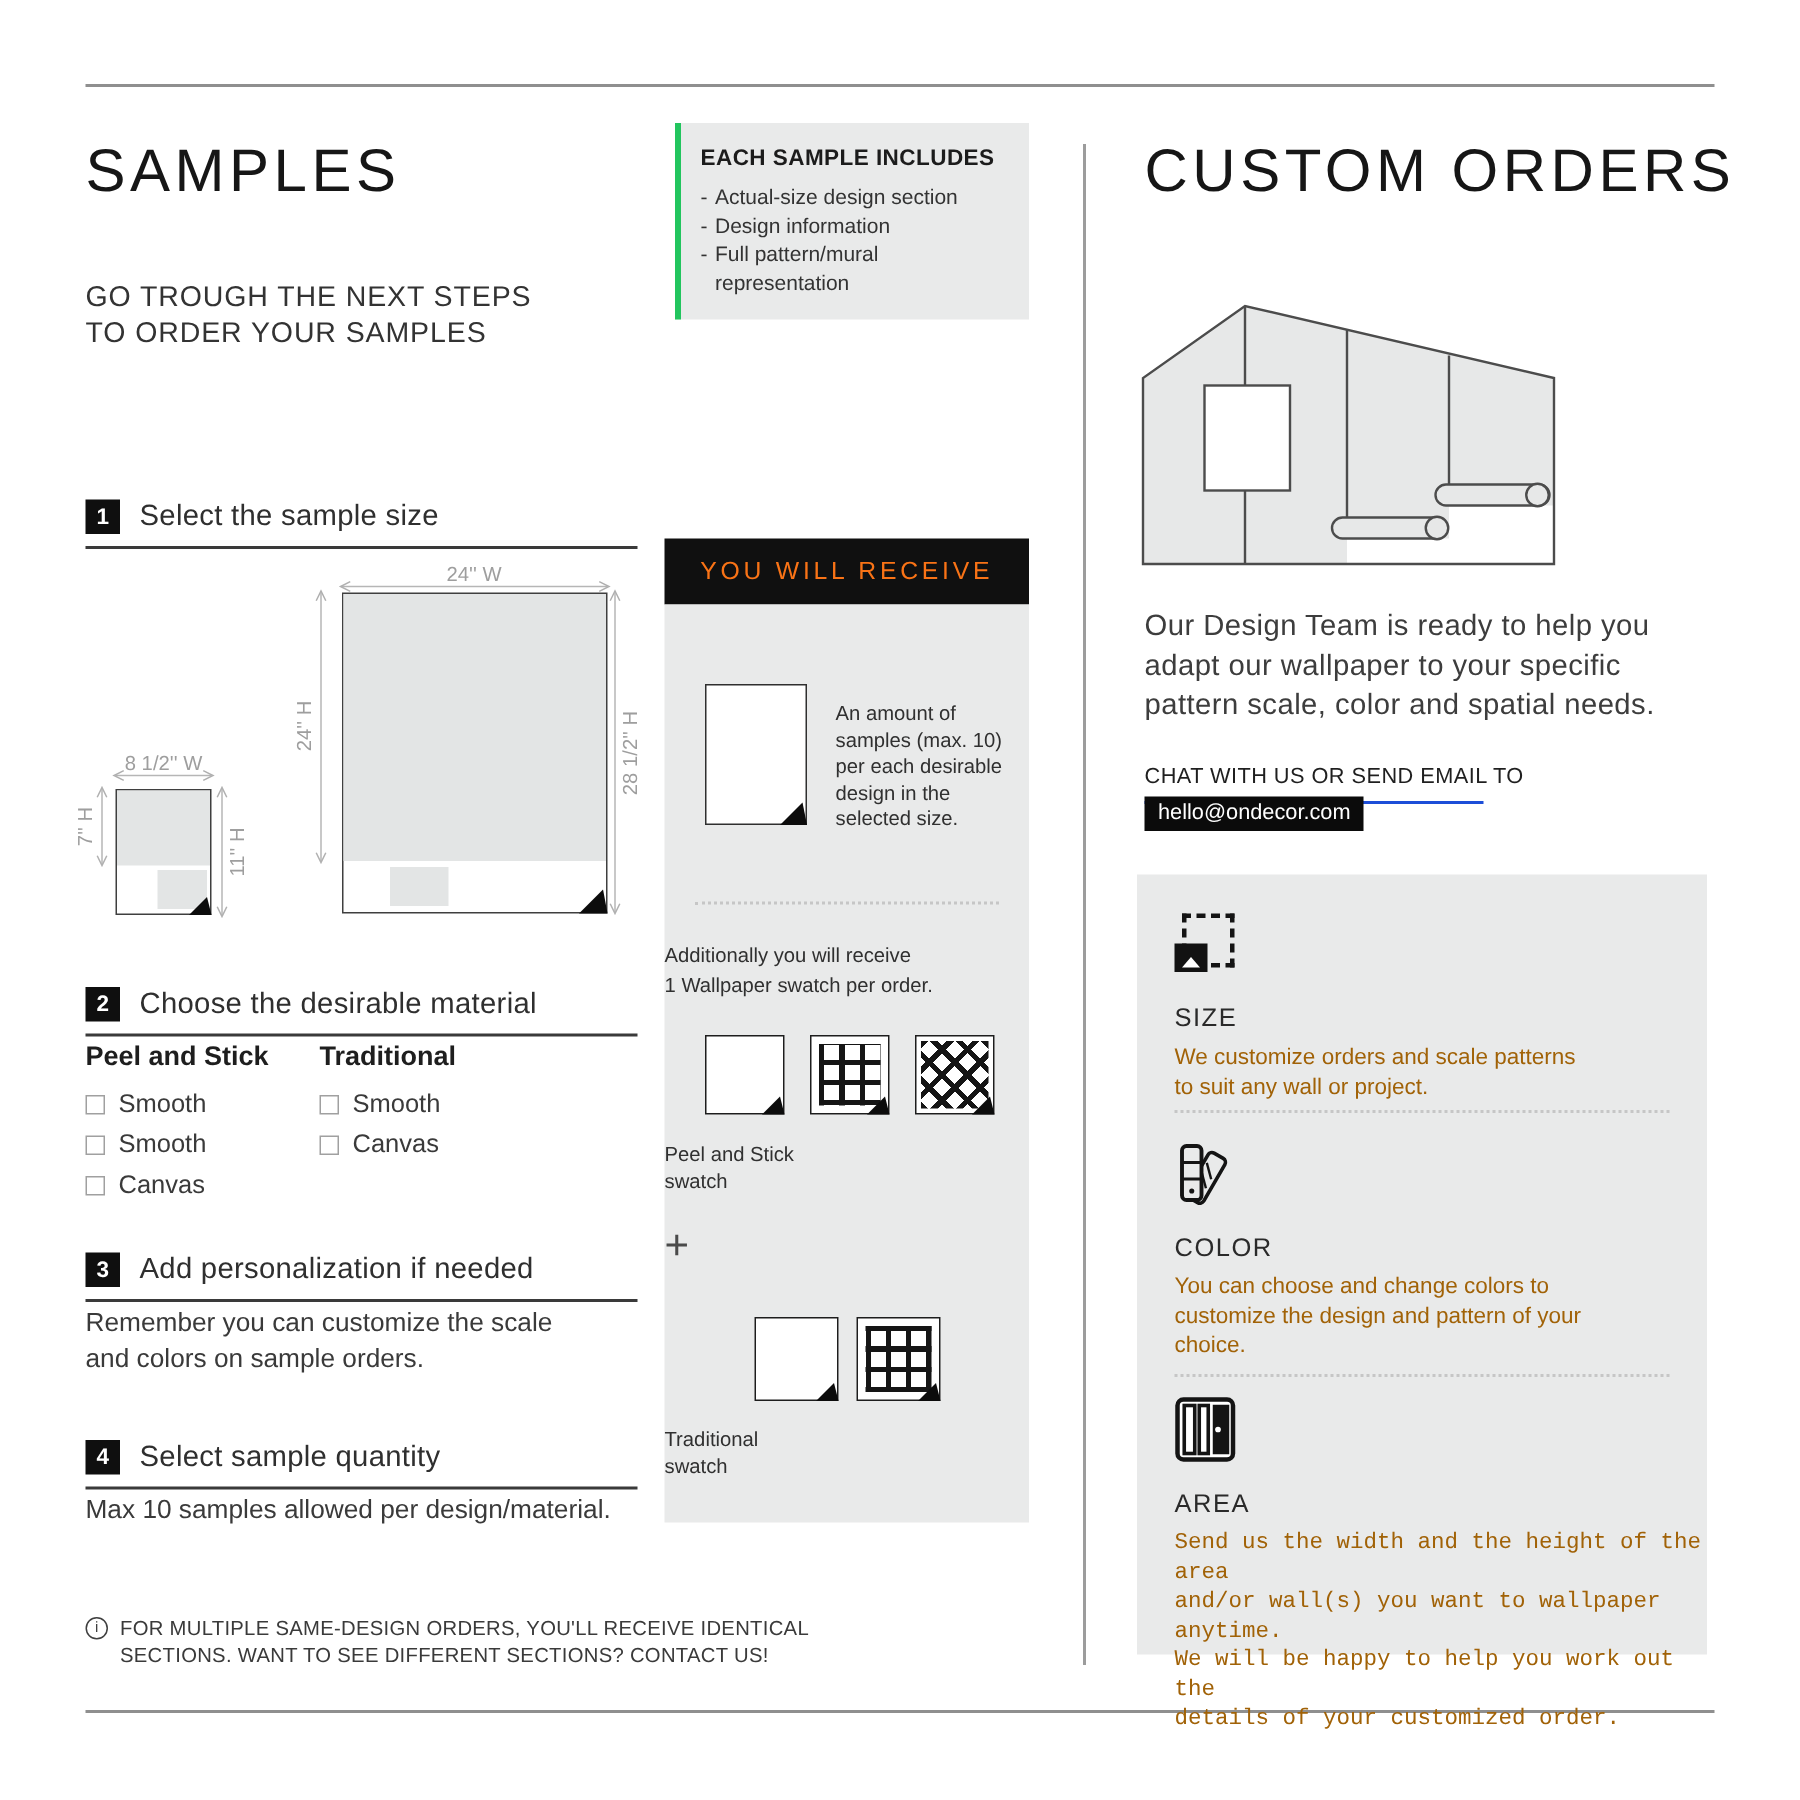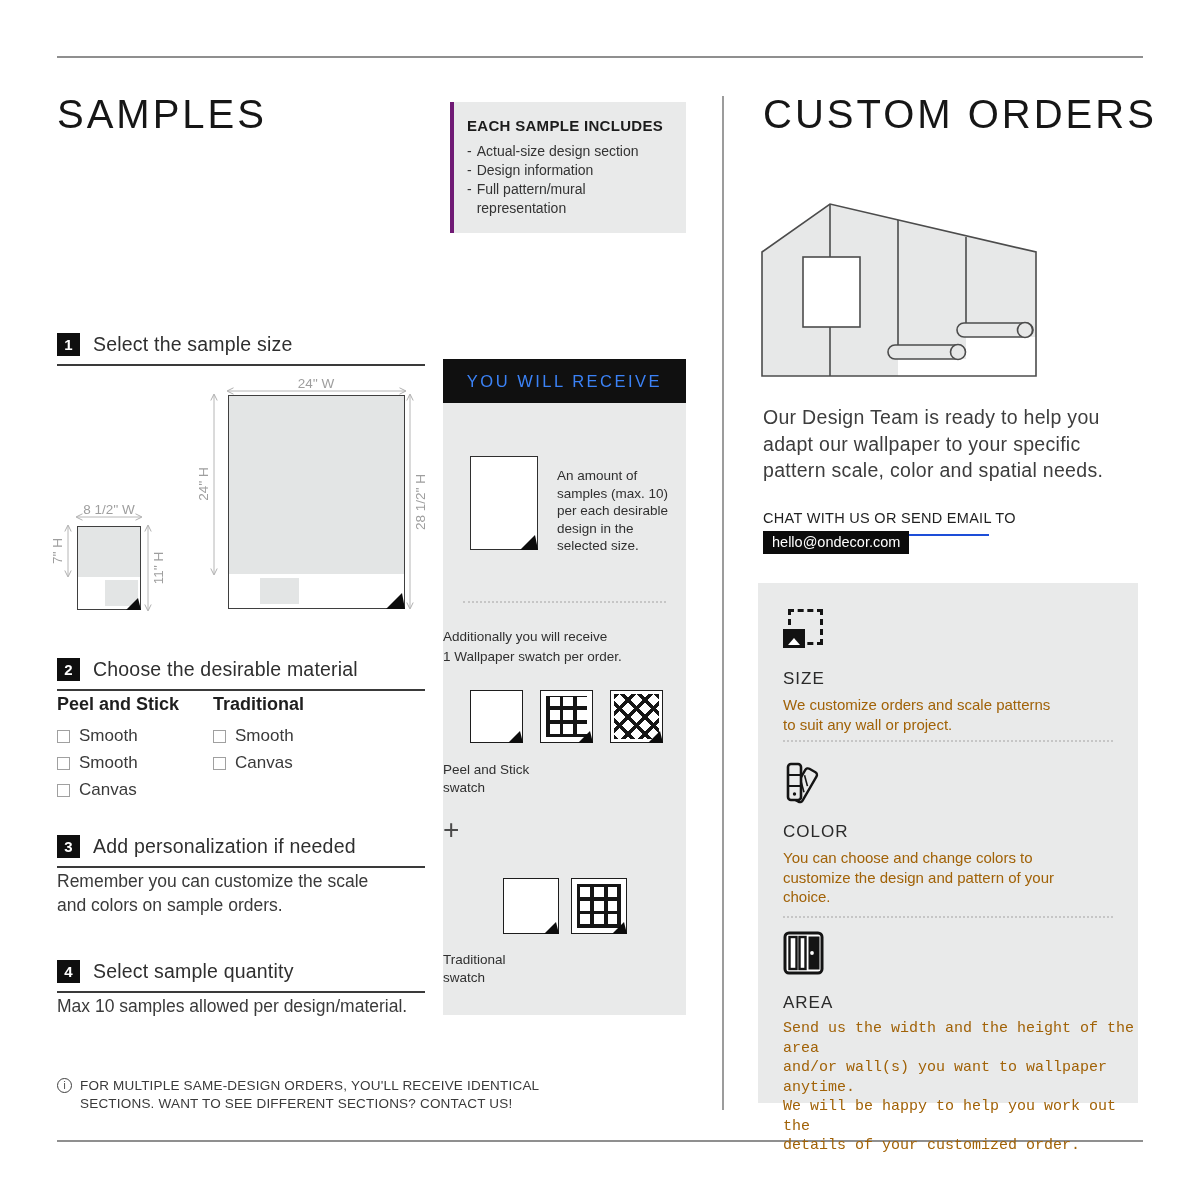--- a/index.html
+++ b/index.html
@@ -49,29 +49,29 @@
   .mat-label { font-size:17px; color:#3a3a3a; }
 
   .note { position:absolute; left:57px; font-size:17.5px; line-height:24px; color:#3a3a3a; white-space:pre-line; }
 
   .footer-note { position:absolute; left:57px; top:1077px; display:flex; gap:8px; }
   .info-circle { width:15px; height:15px; border:1.5px solid #3f3f3f; border-radius:50%; font-size:10px;
                  display:flex; align-items:center; justify-content:center; color:#3f3f3f; margin-top:1px; flex:0 0 auto; }
   .footer-text { font-size:13.5px; line-height:18px; letter-spacing:.2px; color:#3a3a3a; white-space:pre-line; }
 
   
-  .includes { position:absolute; left:450px; top:102px; width:236px; min-height:131px; background:#e9eaea;
-              border-left:4px solid #701a75; padding:15px 10px 14px 13px; }
+  .includes { position:absolute; left:450px; top:82px; width:236px; min-height:131px; background:#e9eaea;
+              border-left:4px solid #22c55e; padding:15px 10px 14px 13px; }
   .includes-title { font-size:15px; font-weight:700; letter-spacing:.3px; color:#1c1c1c; margin-bottom:8px; }
   .inc-row { display:flex; gap:5px; font-size:14px; line-height:19px; color:#333; }
   .inc-row .txt { white-space:pre-line; }
 
   
   .receive-header { position:absolute; left:443px; top:359px; width:243px; height:44px; background:#101010;
-                    color:#3b82f6; font-size:16.5px; letter-spacing:2.5px; display:flex; align-items:center; justify-content:center; }
+                    color:#f97316; font-size:16.5px; letter-spacing:2.5px; display:flex; align-items:center; justify-content:center; }
   .receive-panel { position:absolute; left:443px; top:403px; width:243px; height:612px; background:#e9eaea; }
   .page-icon { position:absolute; left:27px; top:53px; width:68px; height:94px; background:#fff; border:1.5px solid #2f2f2f; }
   .samples-text { position:absolute; left:114px; top:64px; font-size:13.5px; line-height:17.5px; color:#303030; white-space:pre-line; }
   .dotted { border-top:2px dotted #c6c6c6; height:0; }
   .centered { width:243px; text-align:left; }
   .recv-small { font-size:13.5px; line-height:20px; color:#303030; white-space:pre-line; }
   .swatch { position:absolute; width:53px; height:53px; background:#fff; border:1.5px solid #1d1d1d; }
   .swatch .pattern-grid { position:absolute; left:5px; top:5px; right:5px; bottom:5px;
       background-image:repeating-linear-gradient(0deg,#151515 0 3.5px,transparent 3.5px 13.5px),
                        repeating-linear-gradient(90deg,#151515 0 3.5px,transparent 3.5px 13.5px); }
@@ -103,20 +103,22 @@
 </head>
 <body>
 
 <div class="page">
 
   <div class="rule top"></div>
   <div class="rule bottom"></div>
   <div class="vdivider"></div>
 
   <div class="abs big-title" style="left:57px; top:92px;">SAMPLES</div>
+  <div class="abs intro">GO TROUGH THE NEXT STEPS
+TO ORDER YOUR SAMPLES</div>
 
   <div class="step" style="top:333px;">
     <span class="badge">1</span>
     <span class="step-title">Select the sample size</span>
   </div>
 
   <div class="diagram">
     <svg width="380" height="272" viewBox="0 0 380 272" style="position:absolute;left:0;top:0;">
       <defs>
         <marker id="ar" markerWidth="9" markerHeight="9" refX="6.5" refY="4" orient="auto-start-reverse">

